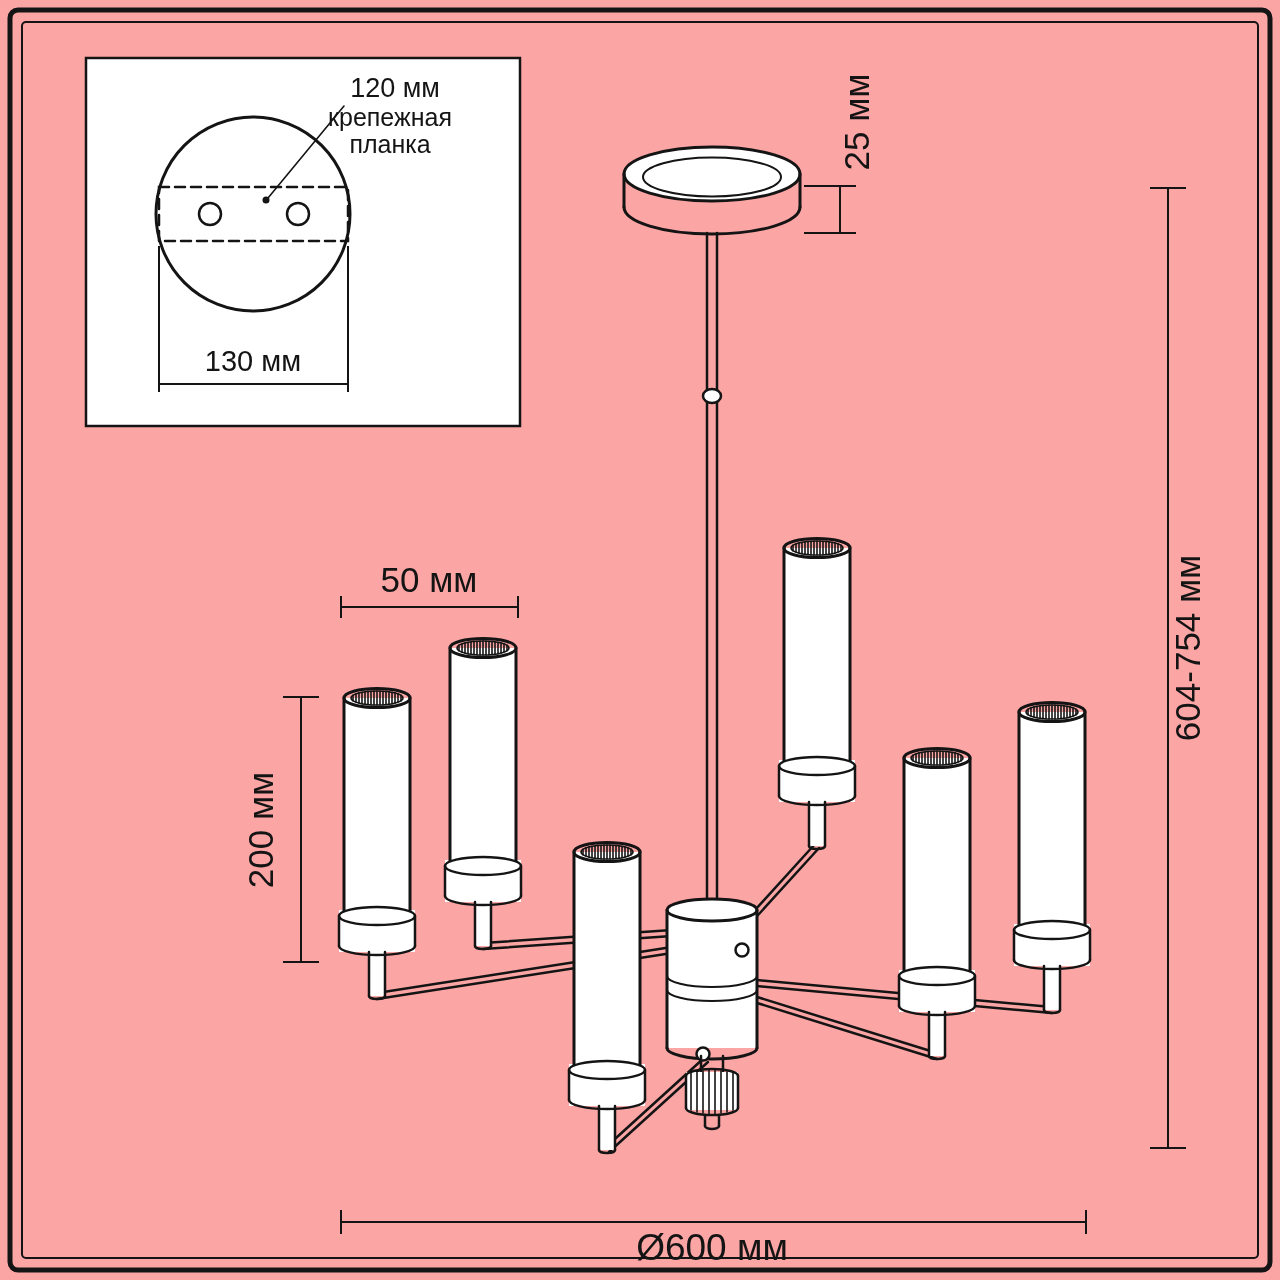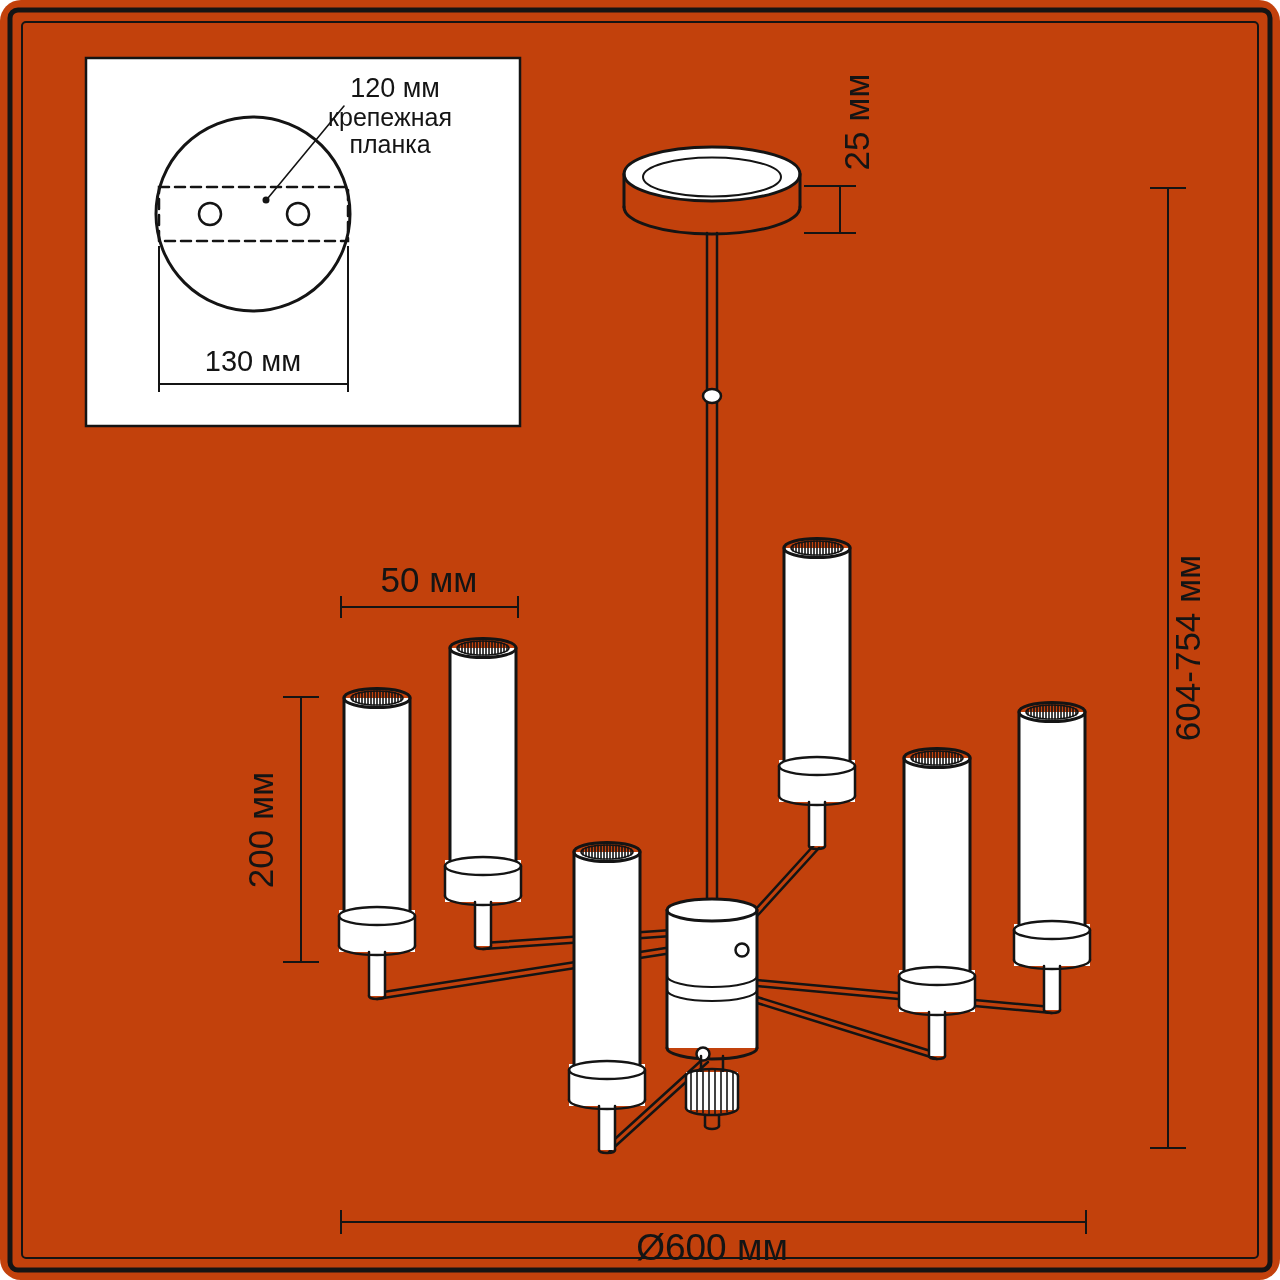--- a/index.html
+++ b/index.html
@@ -1,16 +1,16 @@
 <!DOCTYPE html>
 <html><head>
 <meta charset="utf-8">
 <style>
   html,body{margin:0;padding:0;background:#ffffff;}
-  .stage{position:relative;width:1280px;height:1280px;background:#c2410c;border-radius:21px;}
+  .stage{position:relative;width:1280px;height:1280px;background:#fca5a5;}
   svg{display:block;}
   svg text{font-family:"Liberation Sans","DejaVu Sans",sans-serif;fill:#141414;}
   .t25{font-size:25px;}
   .t27{font-size:27px;}
   .t29{font-size:29px;}
   .t35{font-size:35px;}
   .t37{font-size:37px;}
   .s3{stroke:#141414;stroke-width:3;fill:none;stroke-linecap:round;}
   .s25{stroke:#141414;stroke-width:2.5;fill:none;stroke-linecap:round;}
   .s2{stroke:#141414;stroke-width:2;fill:none;stroke-linecap:round;}

